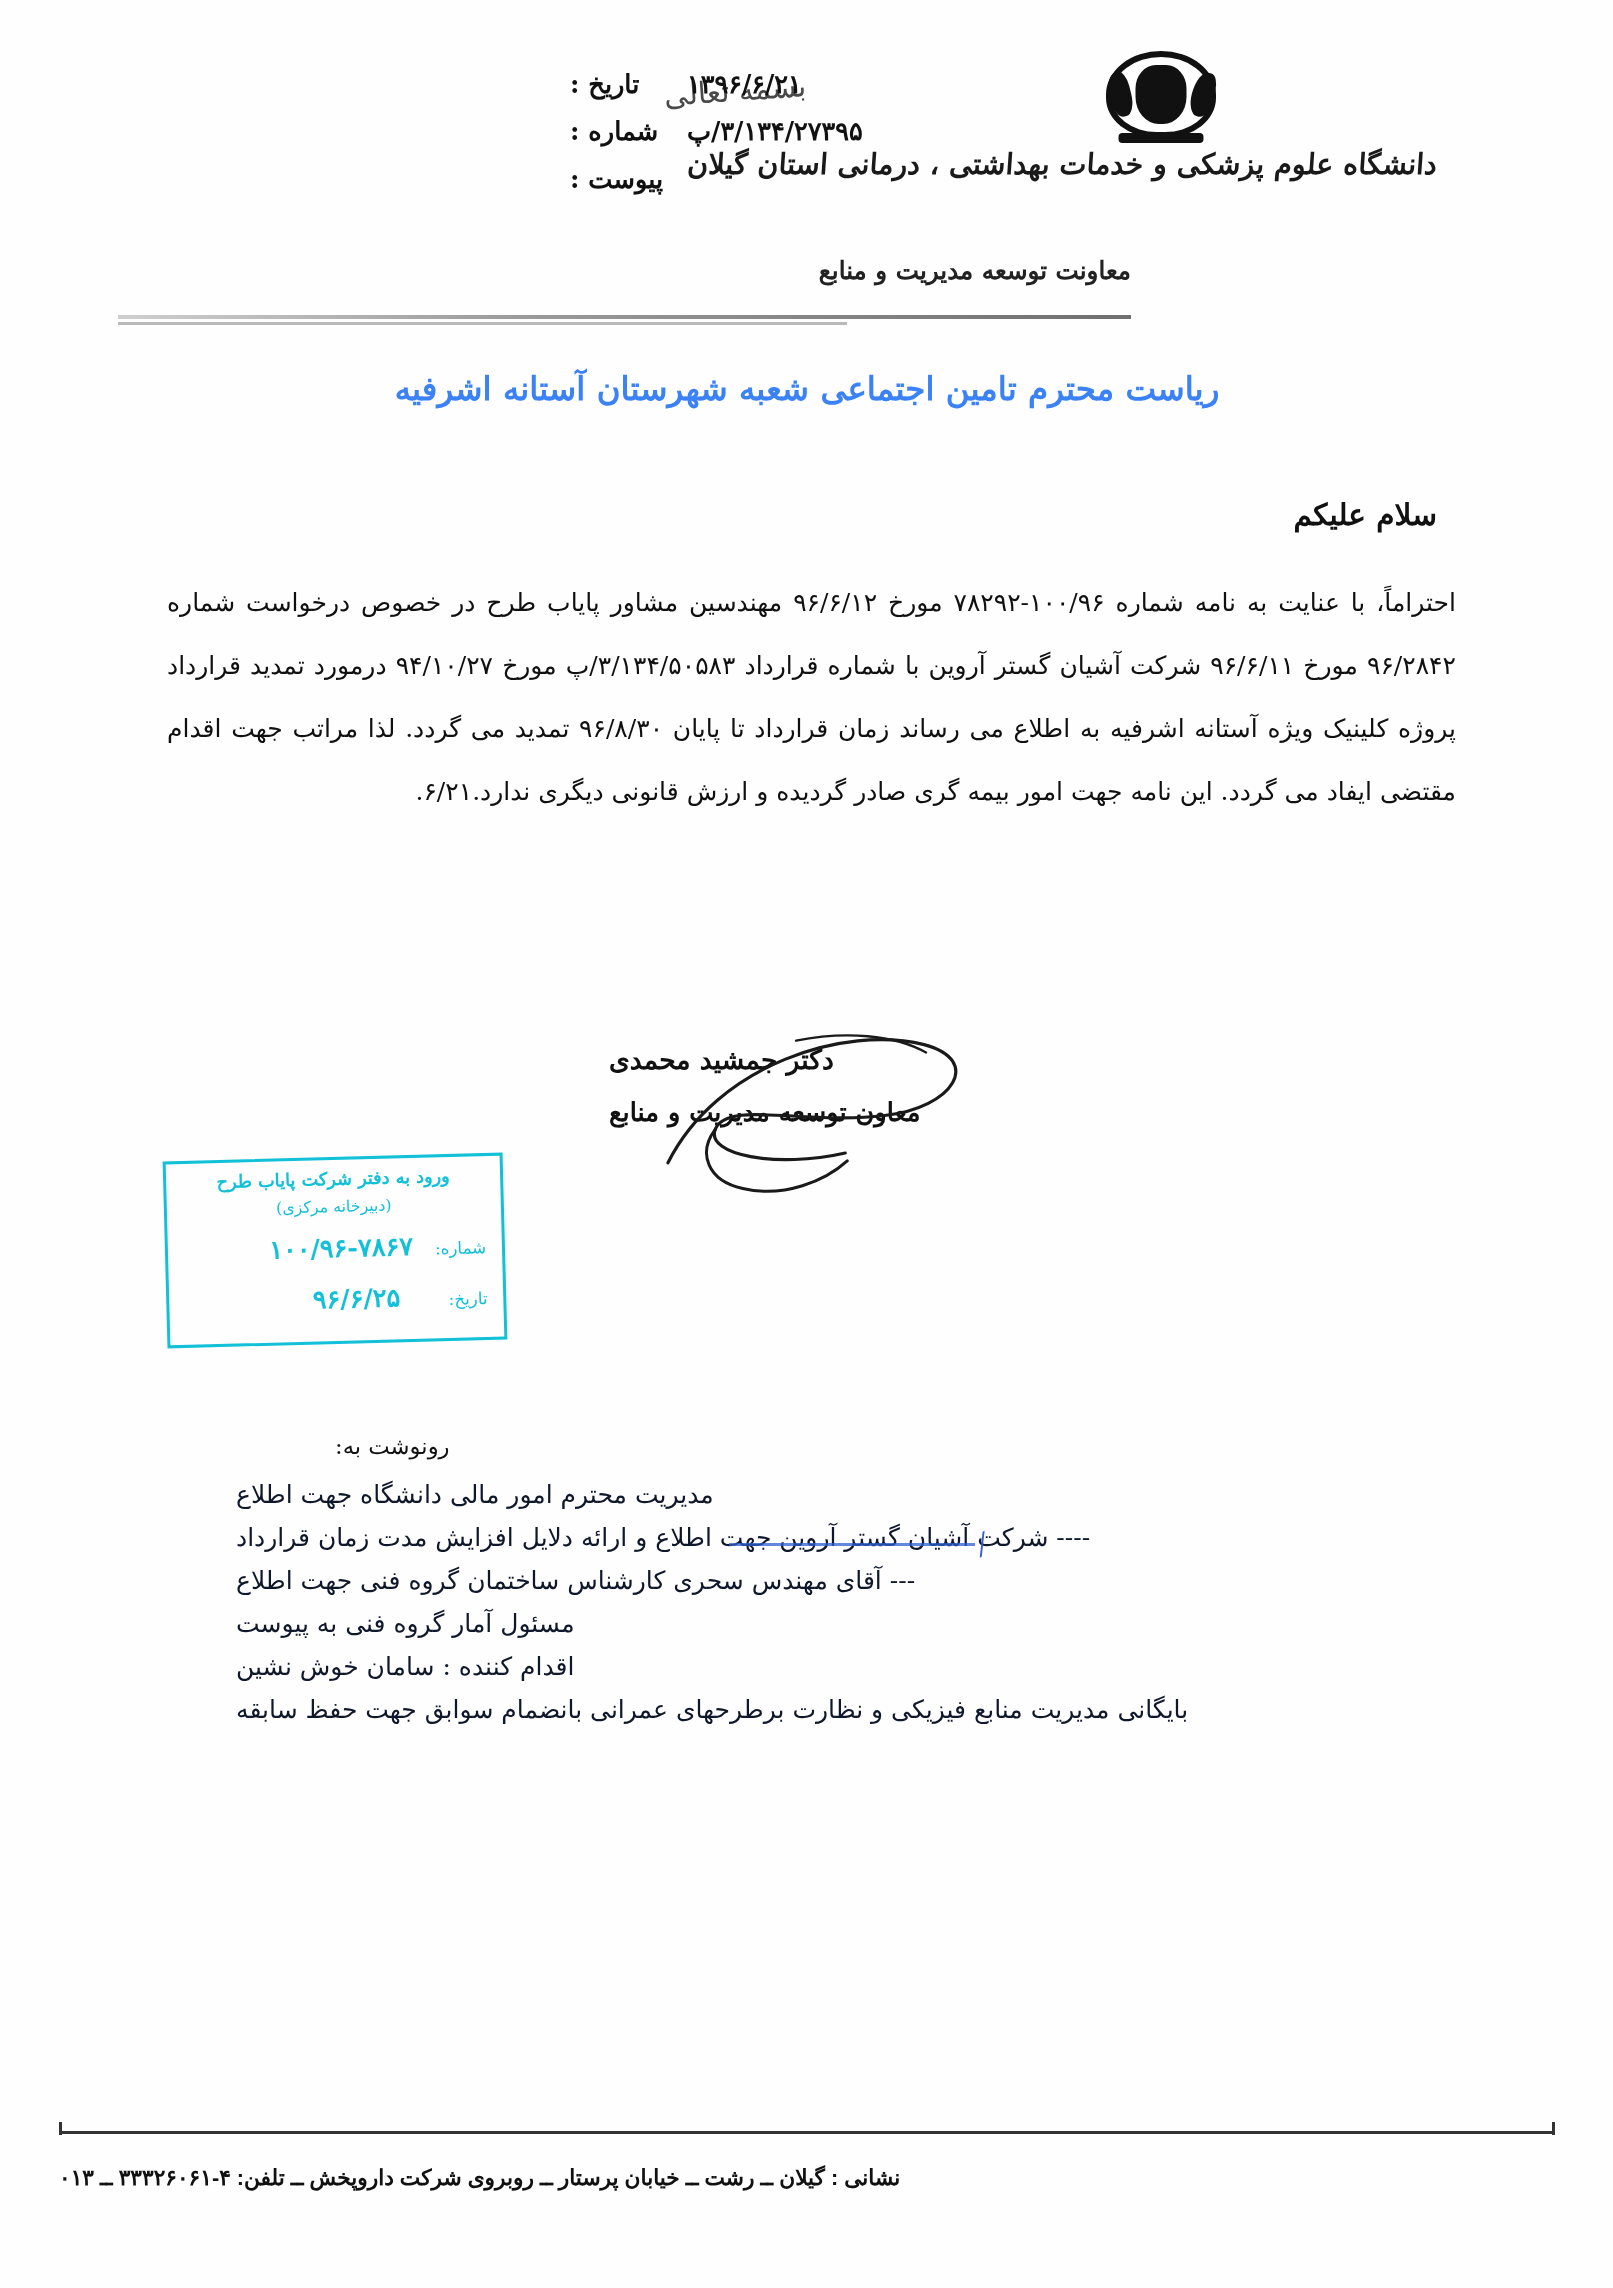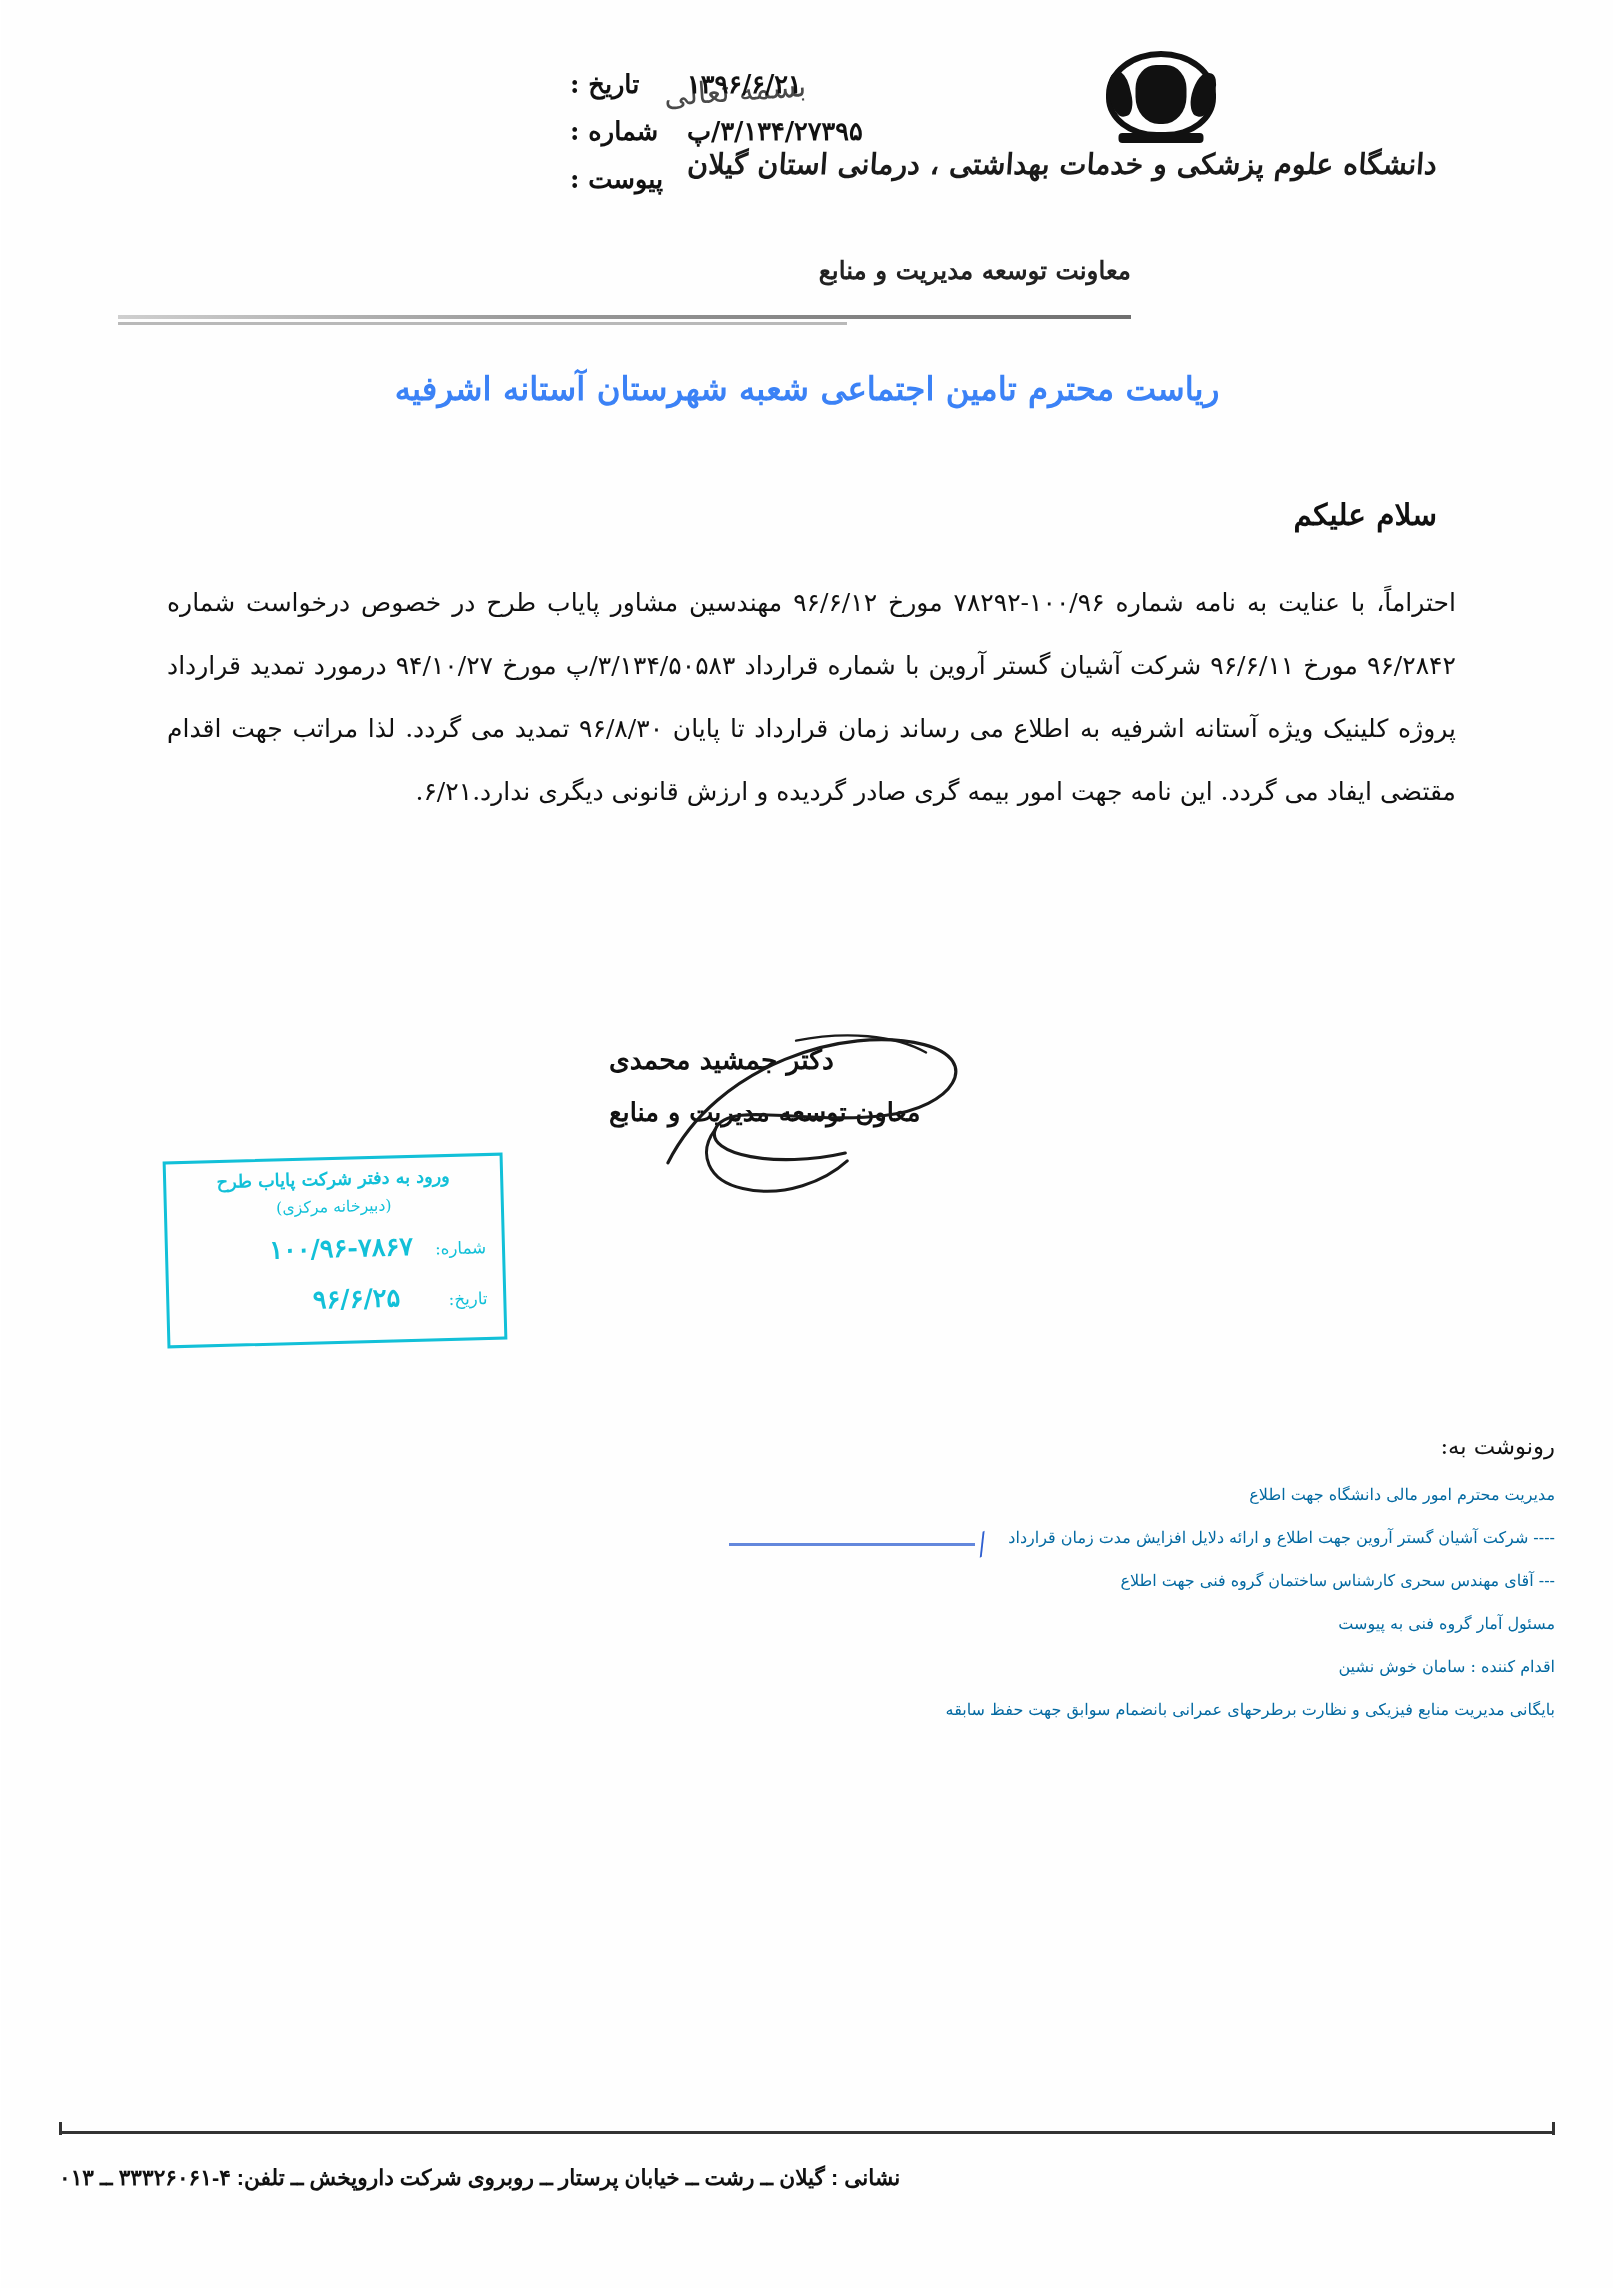--- a/index.html
+++ b/index.html
@@ -285,30 +285,30 @@
 
   
   .cc {
     position: absolute;
     top: 1433px;
     right: 59px;
     left: 59px;
     font-family: "DejaVu Serif", "Liberation Serif", serif;
   }
   .cc-title {
-    text-align: right;
+    text-align: left;
     font-size: 22.7px;
     margin-bottom: 13.8px;
     padding-left: 276px;
   }
   .cc-item {
-    text-align: right;
-    font-size: 16px;
+    text-align: left;
+    font-size: 25px;
     line-height: 43px;
-    color: #0369a1;
+    color: #0f172a;
     padding-left: 177px;
   }
   .cc-underline {
     position: absolute;
     top: 110px;
     left: 670px;
     width: 246px;
     height: 3px;
     background: #2f5fd0;
     opacity: 0.75;

